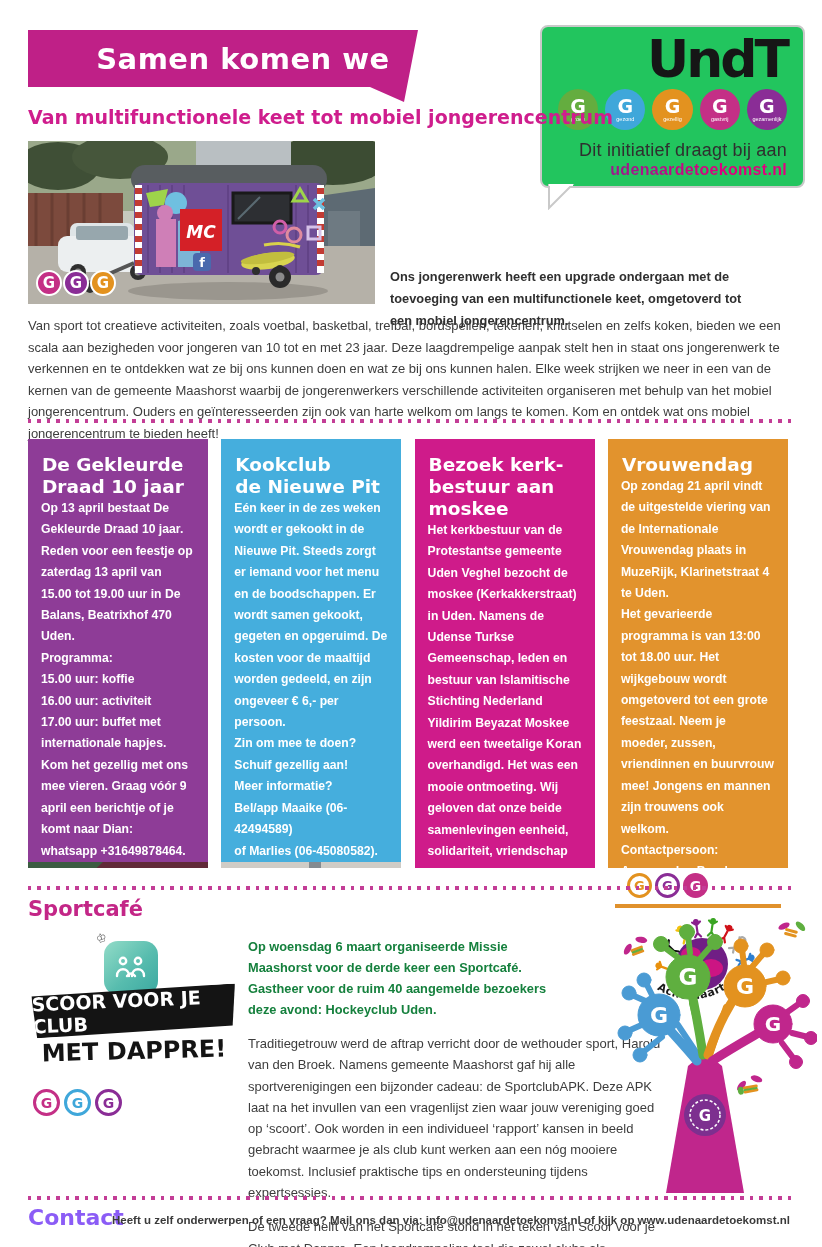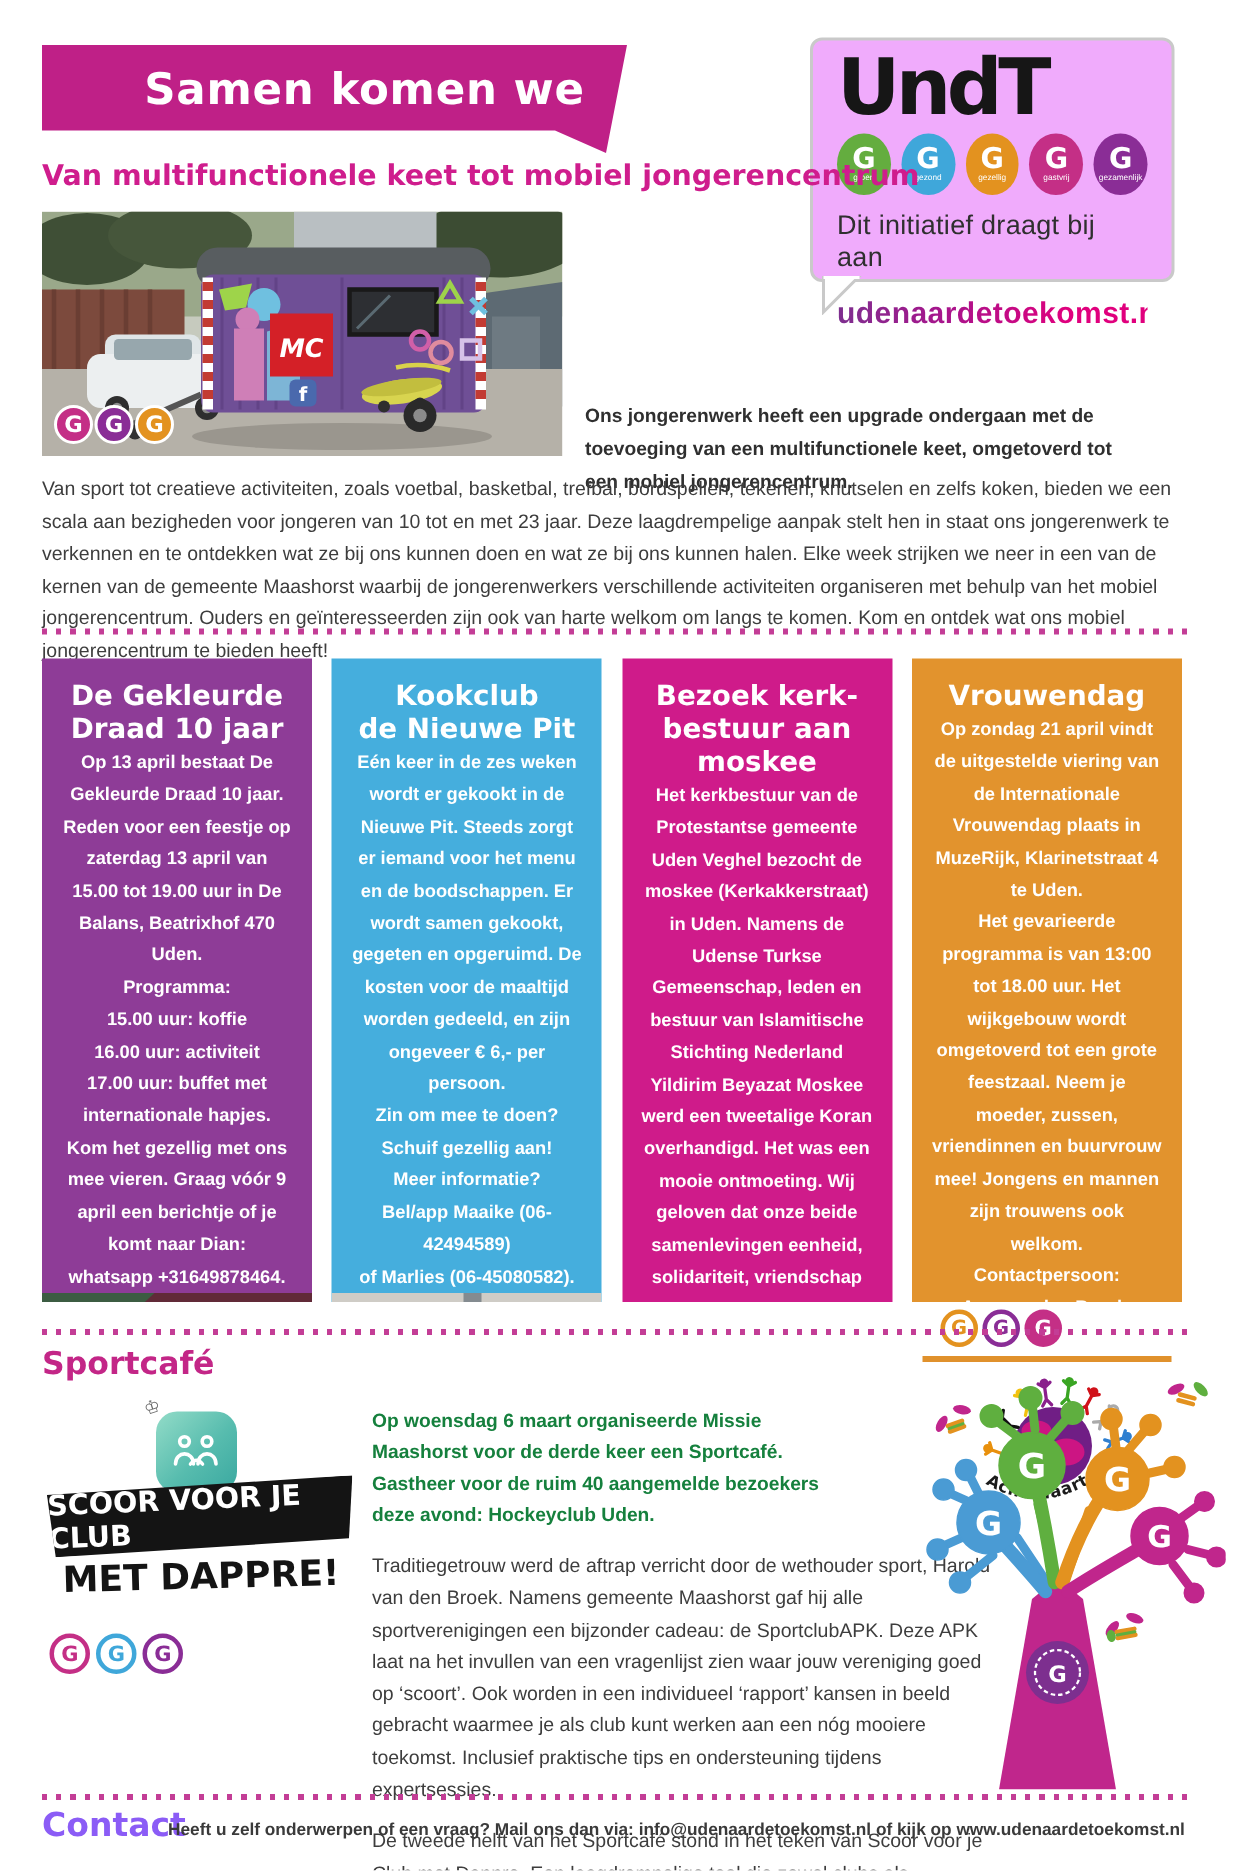--- a/index.html
+++ b/index.html
@@ -5,34 +5,34 @@
   html,body{margin:0;padding:0;background:#fff;}
   #page{position:relative;width:822px;height:1247px;background:#fff;overflow:hidden;
         font-family:"Liberation Sans",sans-serif;}
 
   
   .ribbon{position:absolute;left:28px;top:30px;width:398px;height:78px;}
   .ribbon svg{position:absolute;left:0;top:0;}
   .ribbon-text{position:absolute;left:32px;top:0;height:58px;line-height:58px;
       color:#fff;font-family:"DejaVu Sans",sans-serif;font-size:29px;font-weight:bold;letter-spacing:.5px;text-align:center;}
 
-  .logo-box{position:absolute;left:540px;top:25px;width:243px;height:163px;background:#f0abfc;
-      border:2px solid #c9c9c9;border-radius:8px;box-sizing:border-box;padding:6px 16px 0 16px;}
+  .logo-box{position:absolute;left:540px;top:25px;width:265px;height:163px;background:#22c55e;
+      border:2px solid #c9c9c9;border-radius:8px;box-sizing:border-box;padding:6px 16px 0 16px;text-align:right;}
   .logo-tail{position:absolute;left:546px;top:184px;}
   .wordmark{font-family:"DejaVu Sans",sans-serif;font-size:52px;font-weight:bold;letter-spacing:-3px;
       color:#161616;line-height:1.0;}
   .undt-badges{display:flex;gap:7px;margin-top:4px;}
   .undt-badge{width:41px;height:41px;border-radius:50%;display:flex;flex-direction:column;
       align-items:center;justify-content:center;color:#fff;}
   .undt-badge .g{font-family:"DejaVu Sans",sans-serif;font-weight:bold;font-size:19px;line-height:1;}
   .undt-badge .lbl{font-size:5.5px;line-height:1;margin-top:1px;}
   .tagline1{margin-top:10px;font-size:18px;color:#2f2f2f;letter-spacing:.2px;}
-  .tagline2{font-size:20px;font-weight:bold;letter-spacing:.3px;
+  .tagline2{font-size:16px;font-weight:bold;letter-spacing:.3px;
       background:linear-gradient(90deg,#7d2f8f 0%,#a8148c 35%,#e0007d 75%);
-      -webkit-background-clip:text;background-clip:text;color:transparent;margin-top:16px;}
+      -webkit-background-clip:text;background-clip:text;color:transparent;}
 
   .article-heading{position:absolute;left:28px;top:106px;font-family:"DejaVu Sans",sans-serif;
       font-size:19px;font-weight:bold;color:#cf1d8d;}
 
   
   .main-photo{position:absolute;left:28px;top:141px;width:347px;height:163px;overflow:hidden;}
   .badge-row{position:absolute;left:8px;bottom:8px;display:flex;}
   .gb{width:26px;height:26px;border-radius:50%;border:2px solid #fff;margin-right:1px;
       display:flex;align-items:center;justify-content:center;color:#fff;
       font-family:"DejaVu Sans",sans-serif;font-weight:bold;font-size:15px;box-sizing:border-box;}
@@ -44,21 +44,21 @@
       color:#2f2f2f;line-height:22px;}
   .article-body{position:absolute;left:28px;top:315px;width:766px;font-size:13px;color:#3d3d3d;
       line-height:21.5px;}
 
   
   .dots{position:absolute;left:28px;width:767px;height:4px;
       background-image:repeating-linear-gradient(90deg,#c33d96 0 3.5px,transparent 3.5px 9.5px);}
   .dots1{top:419px;} .dots2{top:886px;} .dots3{top:1196px;}
 
   
-  .cards{position:absolute;left:28px;top:439px;display:flex;gap:13.3px;text-align:center;}
+  .cards{position:absolute;left:28px;top:439px;display:flex;gap:13.3px;}
   .card{width:180px;height:429px;display:flex;flex-direction:column;box-sizing:border-box;}
   .card-title{padding:15px 14px 0 14px;height:74px;color:#fff;font-family:"DejaVu Sans",sans-serif;
       font-size:18.5px;font-weight:bold;line-height:22px;white-space:pre-line;}
   .card-body{padding:0 13px;color:#fff;font-size:12.2px;font-weight:bold;line-height:21.4px;
       white-space:pre-line;flex:1;}
   .card-photo{position:relative;height:113px;overflow:hidden;}
   .logo-area{position:relative;height:113px;box-sizing:border-box;padding:0 7px 7px 7px;}
   .logo-area-inner{position:relative;background:#fff;border:2px solid #e0912c;height:100%;
       box-sizing:border-box;}
   .logo-area .badge-row{left:10px;bottom:8px;}

